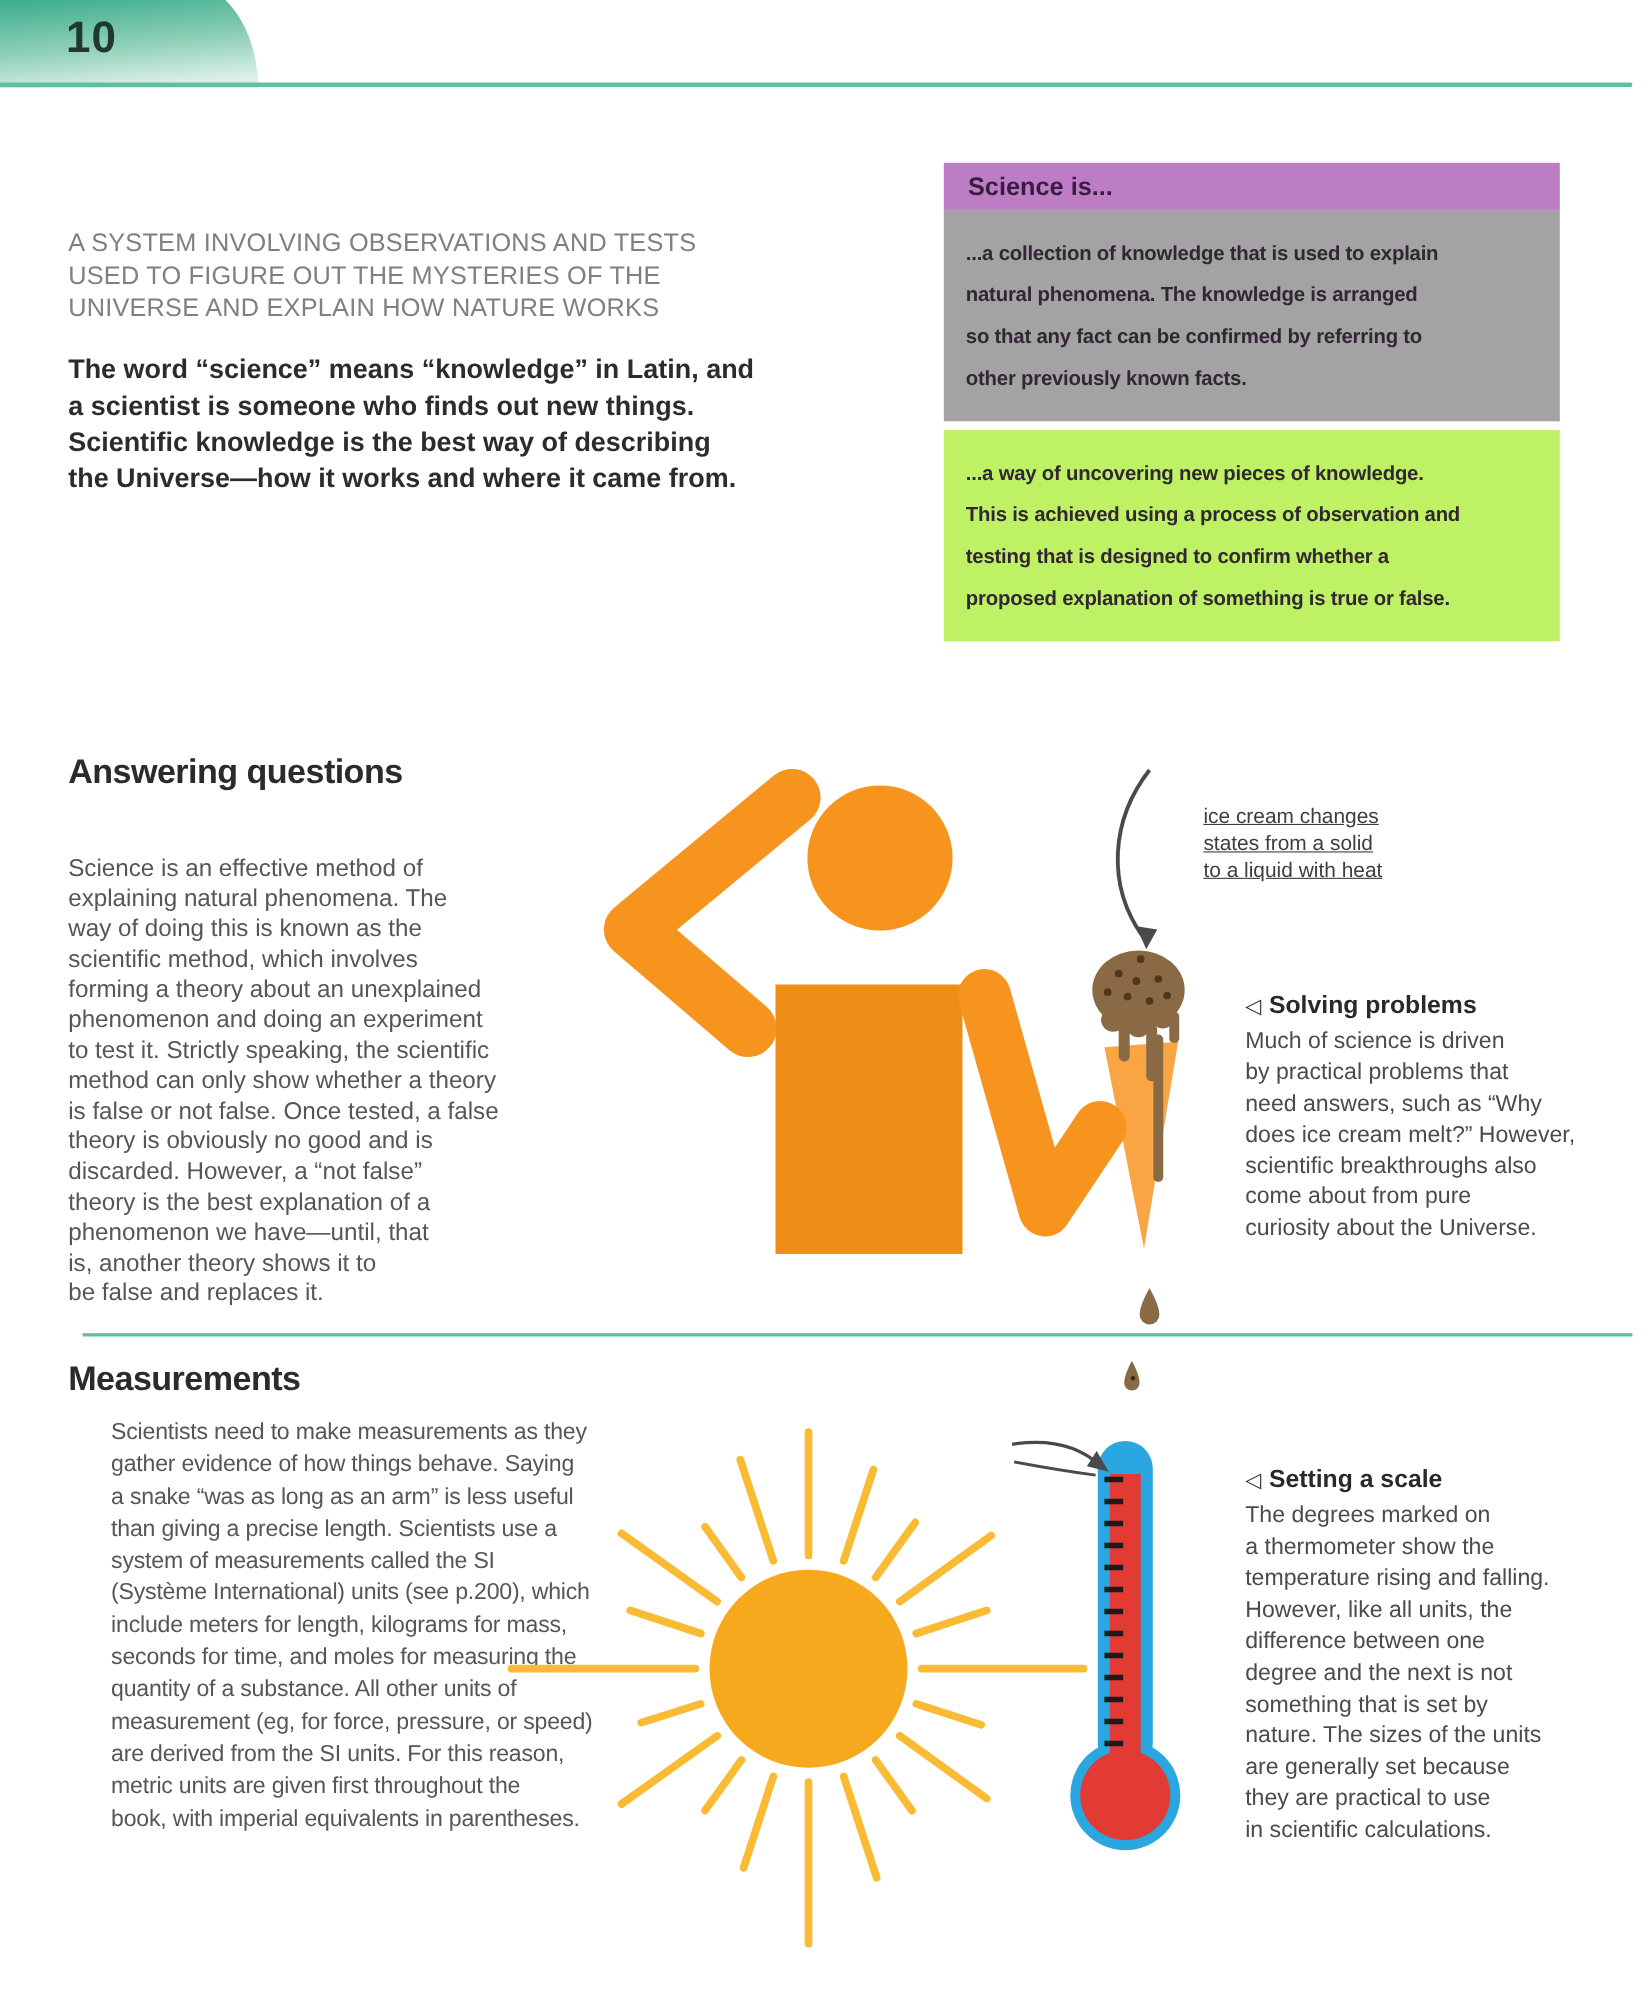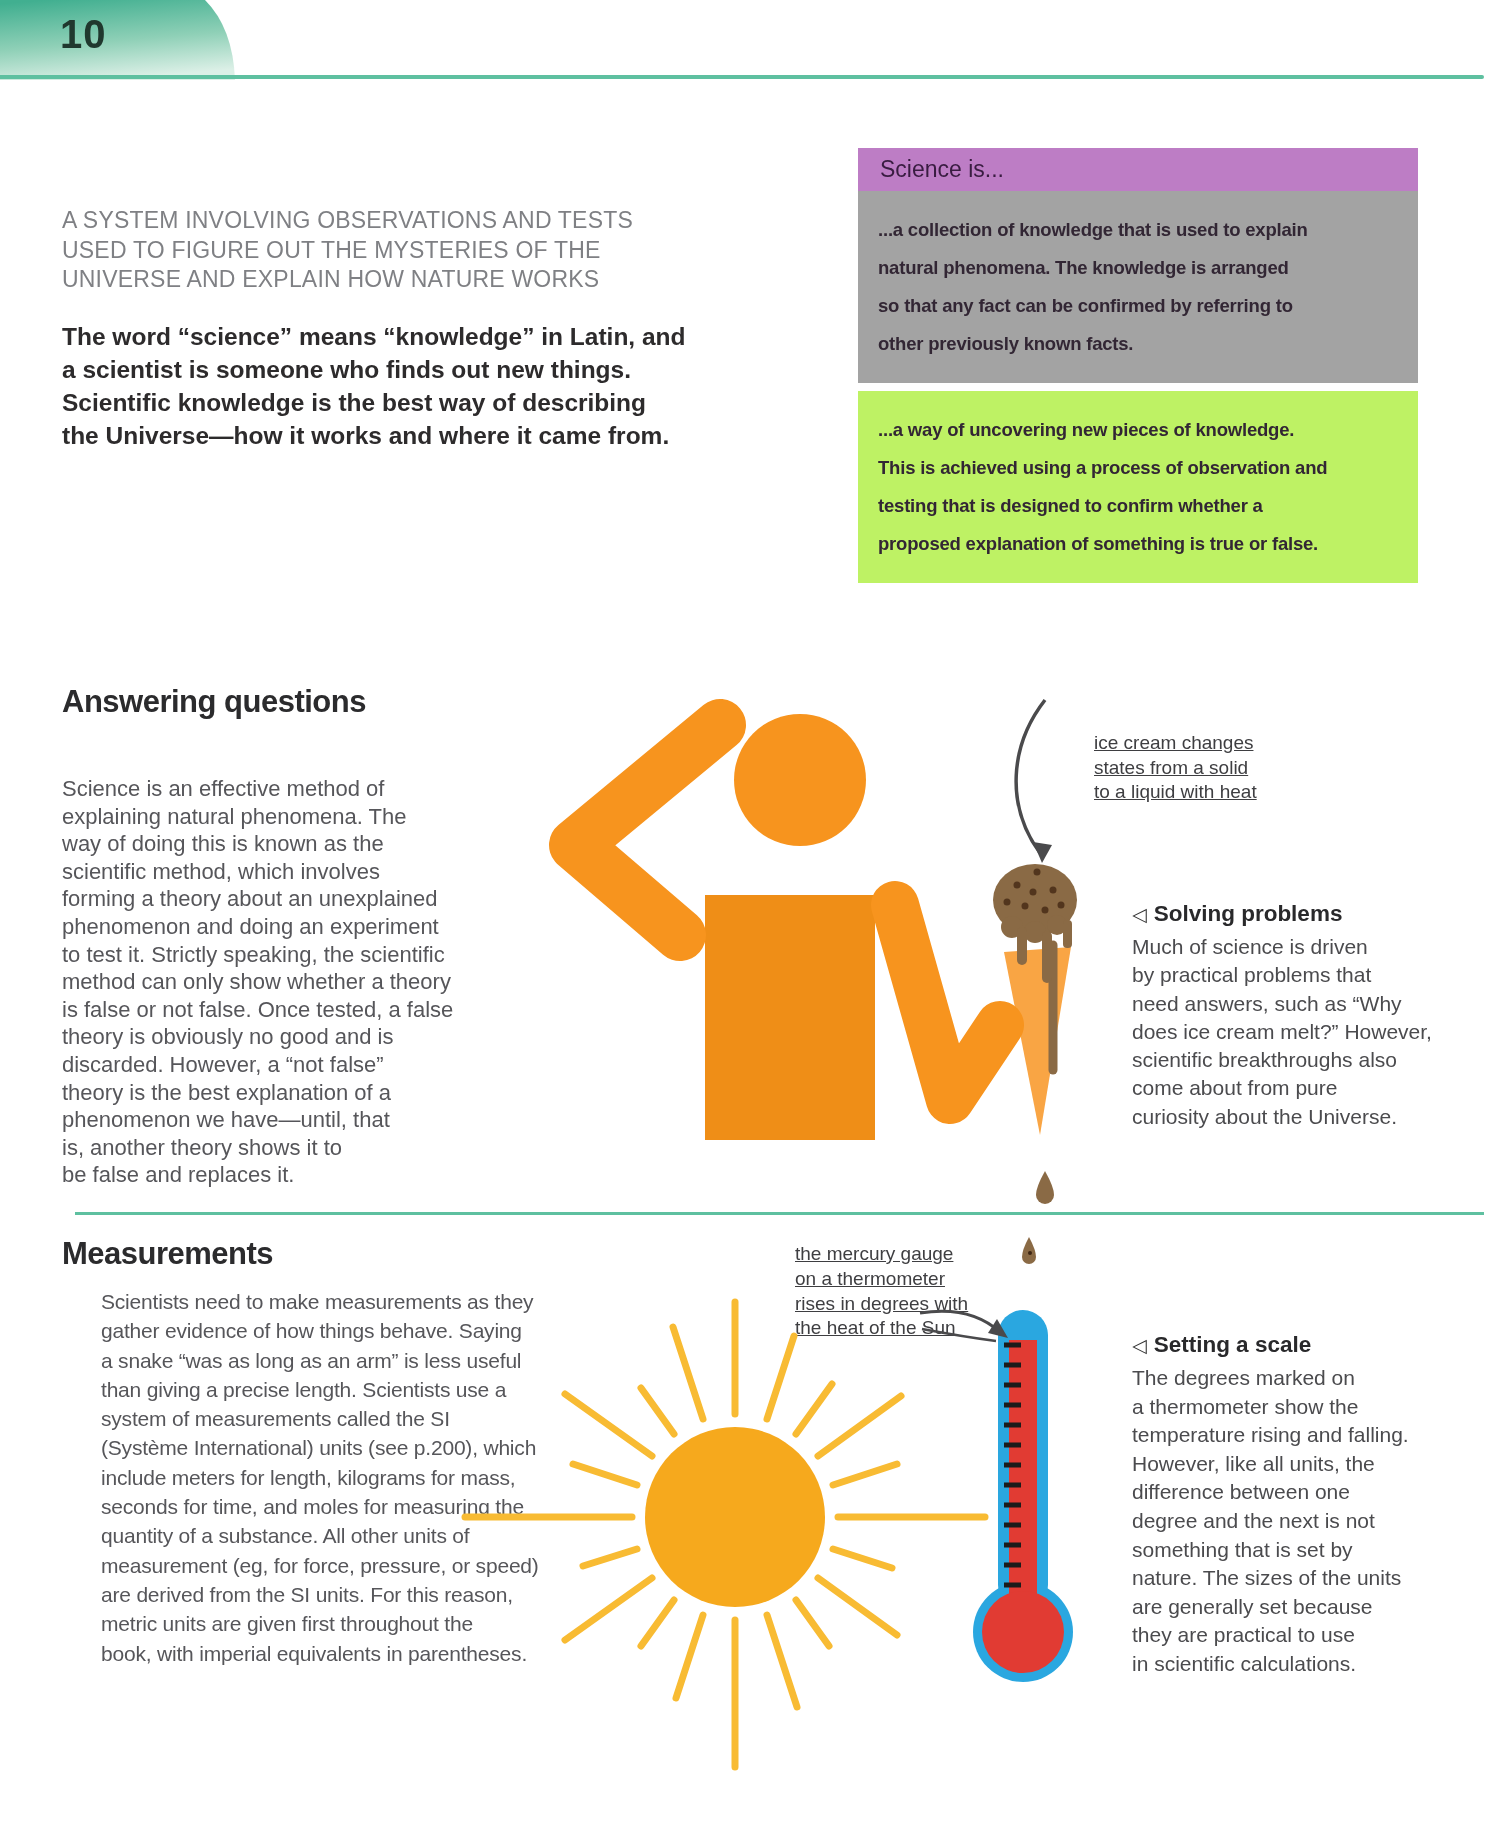--- a/index.html
+++ b/index.html
@@ -17,21 +17,21 @@
   
   .title { left:58px; top:106px; width:700px; font-size:66px; font-weight:600; color:#3a3a3c; letter-spacing:-1.5px; }
   .subtitle { left:62px; top:206px; width:640px; font-size:23px; line-height:29.5px; font-weight:500;
               color:#7f8084; letter-spacing:0.2px; white-space:pre-line; }
   .intro { left:62px; top:320px; width:660px; font-size:24.5px; line-height:33px; font-weight:700;
            color:#2d2b2c; white-space:pre-line; }
 
   
   .sci-box { left:858px; top:148px; width:560px; }
   .sci-box-header { height:43px; line-height:43px; background:#bd7dc5; color:#391c41;
-                    font-size:23px; font-weight:400; padding-left:22px; }
+                    font-size:23px; font-weight:700; padding-left:22px; }
   .sci-def { padding:20px 20px; font-size:18.5px; font-weight:700; line-height:38px;
              letter-spacing:-0.2px; color:#322634; white-space:pre-line; }
   .sci-def.light { background:#a3a3a3; }
   .sci-def.dark  { background:#bef264; margin-top:8px; }
 
   
   .section-heading { font-size:31px; font-weight:700; color:#2b2b2d; letter-spacing:-0.5px; }
   .body-text { color:#56565a; white-space:pre-line; }
   .answer-body { left:62px; top:731px; width:460px; font-size:22px; line-height:27.6px;margin-top:44px; }
   .measure-body { left:62px; top:1287px; width:500px; font-size:21px; line-height:29.3px; letter-spacing:-0.2px;margin-left:39px; }
@@ -161,24 +161,20 @@
 system of measurements called the SI
 (Système International) units (see p.200), which
 include meters for length, kilograms for mass,
 seconds for time, and moles for measuring the
 quantity of a substance. All other units of
 measurement (eg, for force, pressure, or speed)
 are derived from the SI units. For this reason,
 metric units are given first throughout the
 book, with imperial equivalents in parentheses.</div>
 
-  <div class="abs annotation" style="left:795px;top:1242px;line-height:24.8px">the mercury gauge
-on a thermometer
-rises in degrees with
-the heat of the Sun</div>
 
   <svg class="abs" style="left:450px;top:1290px" width="550" height="490" viewBox="0 0 550 490">
     <g stroke="#f8bb33" stroke-width="7" stroke-linecap="round">
       <line x1="388" y1="227" x2="535" y2="227"></line>
       <line x1="383" y1="259" x2="442" y2="278"></line>
       <line x1="368" y1="288" x2="447" y2="345"></line>
       <line x1="346" y1="310" x2="379" y2="356"></line>
       <line x1="317" y1="325" x2="347" y2="417"></line>
       <line x1="285" y1="330" x2="285" y2="477"></line>
       <line x1="253" y1="325" x2="226" y2="408"></line>

